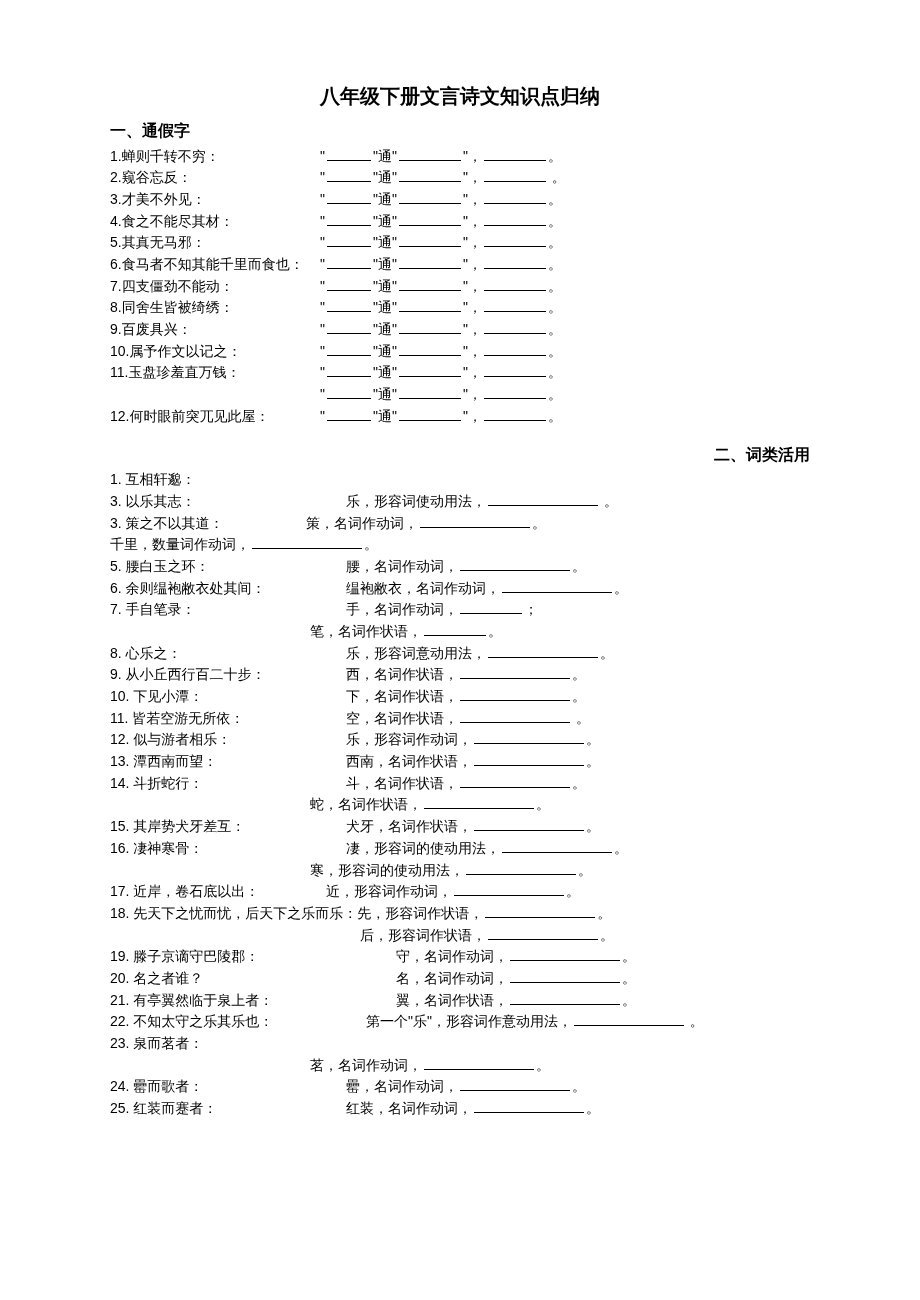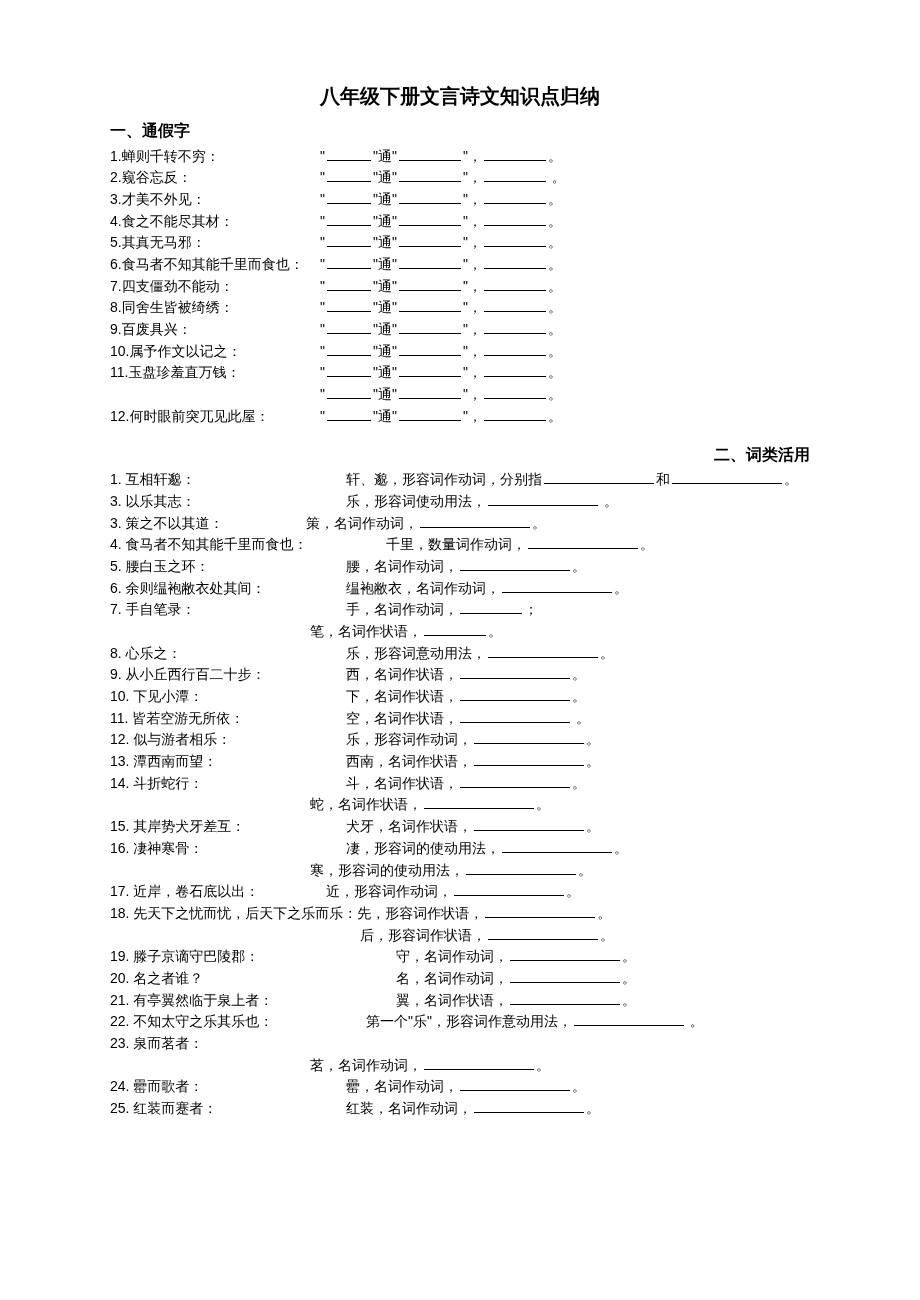--- a/index.html
+++ b/index.html
@@ -136,32 +136,30 @@
 </div>
 <div class="row1">
   <div class="label1"><span>12.</span><span>何时眼前突兀见此屋：</span></div>
   <div class="fill1"><span>"</span><span class="blank-s"></span><span>"</span><span>通</span><span>"</span><span class="blank-m"></span><span>"</span><span>，</span><span class="blank-m"></span><span>。</span></div>
 </div>
 
 <h2 style="margin-top:14px;text-align:right;">二、词类活用</h2>
 
 <div class="row2">
   <div class="label2">1. 互相轩邈：</div>
-  <div class="fill2"><span>轩、邈，形容词作动词，分别指</span><span class="blank-l"></span><span>和</span><span class="blank-l"></span><span>。</span></div>
 </div>
 <div class="row2">
   <div class="label2">3. 以乐其志：</div>
   <div class="fill2"><span>乐，形容词使动用法，</span><span class="blank-l"></span> <span>。</span></div>
 </div>
 <div class="row2">
   <div class="label2" style="width:160px">3. 策之不以其道：</div>
   <div class="fill2"><span>策，名词作动词，</span><span class="blank-l"></span><span>。</span></div>
 </div>
 <div class="row2">
-  <div class="label2" style="width:240px">4. 食马者不知其能千里而食也：</div>
   <div class="fill2"><span>千里，数量词作动词，</span><span class="blank-l"></span><span>。</span></div>
 </div>
 <div class="row2">
   <div class="label2">5. 腰白玉之环：</div>
   <div class="fill2"><span>腰，名词作动词，</span><span class="blank-l"></span><span>。</span></div>
 </div>
 <div class="row2">
   <div class="label2">6. 余则缊袍敝衣处其间：</div>
   <div class="fill2"><span>缊袍敝衣，名词作动词，</span><span class="blank-l"></span><span>。</span></div>
 </div>

